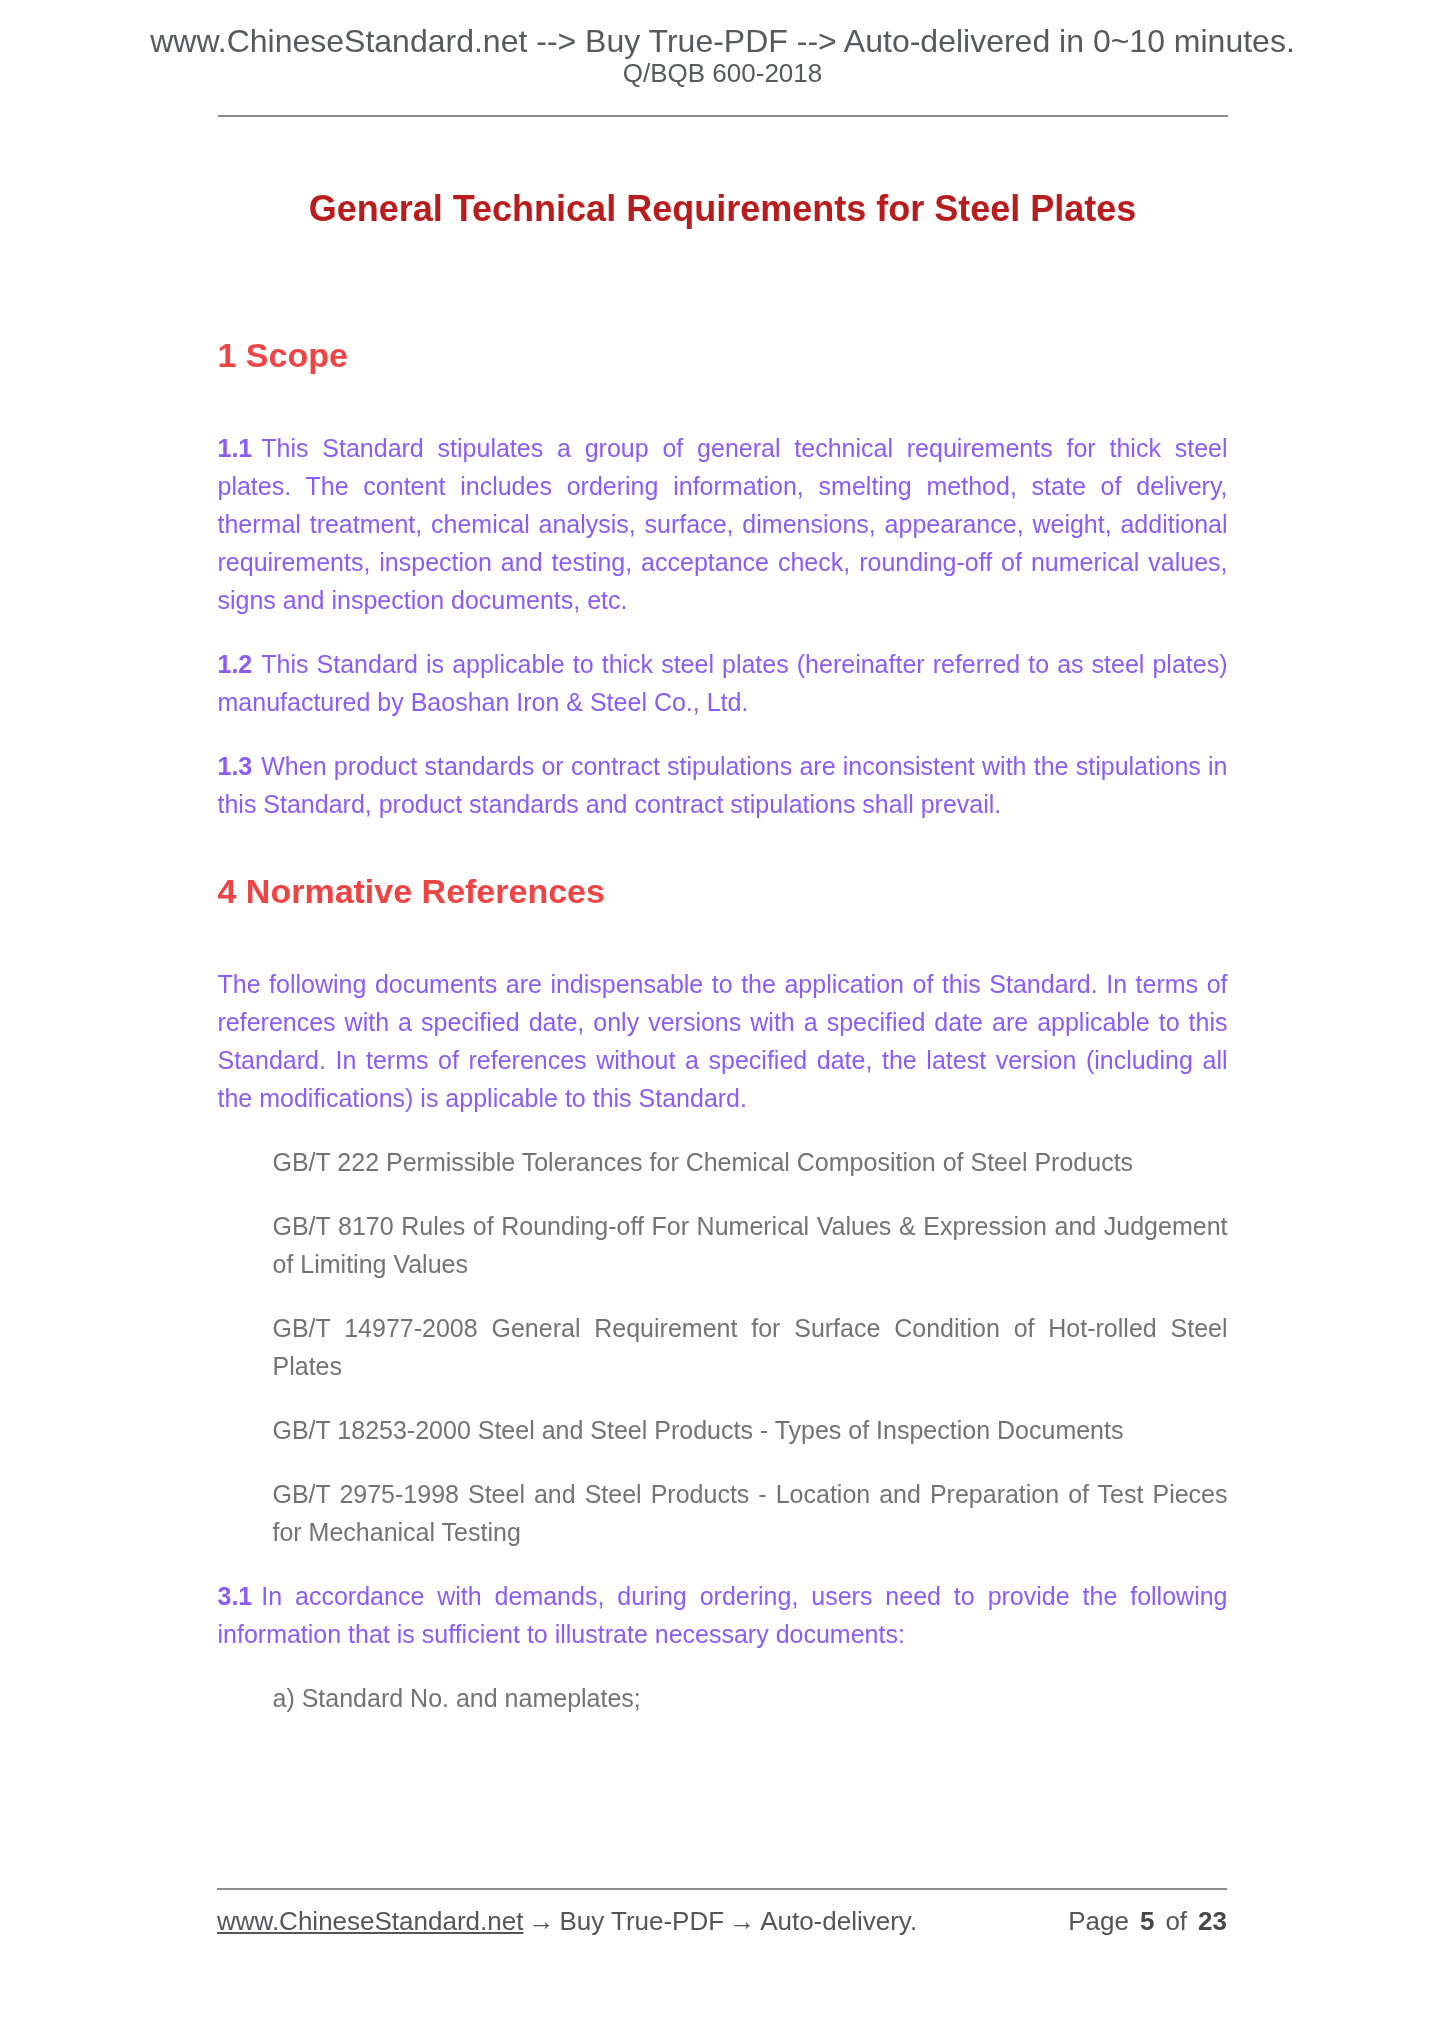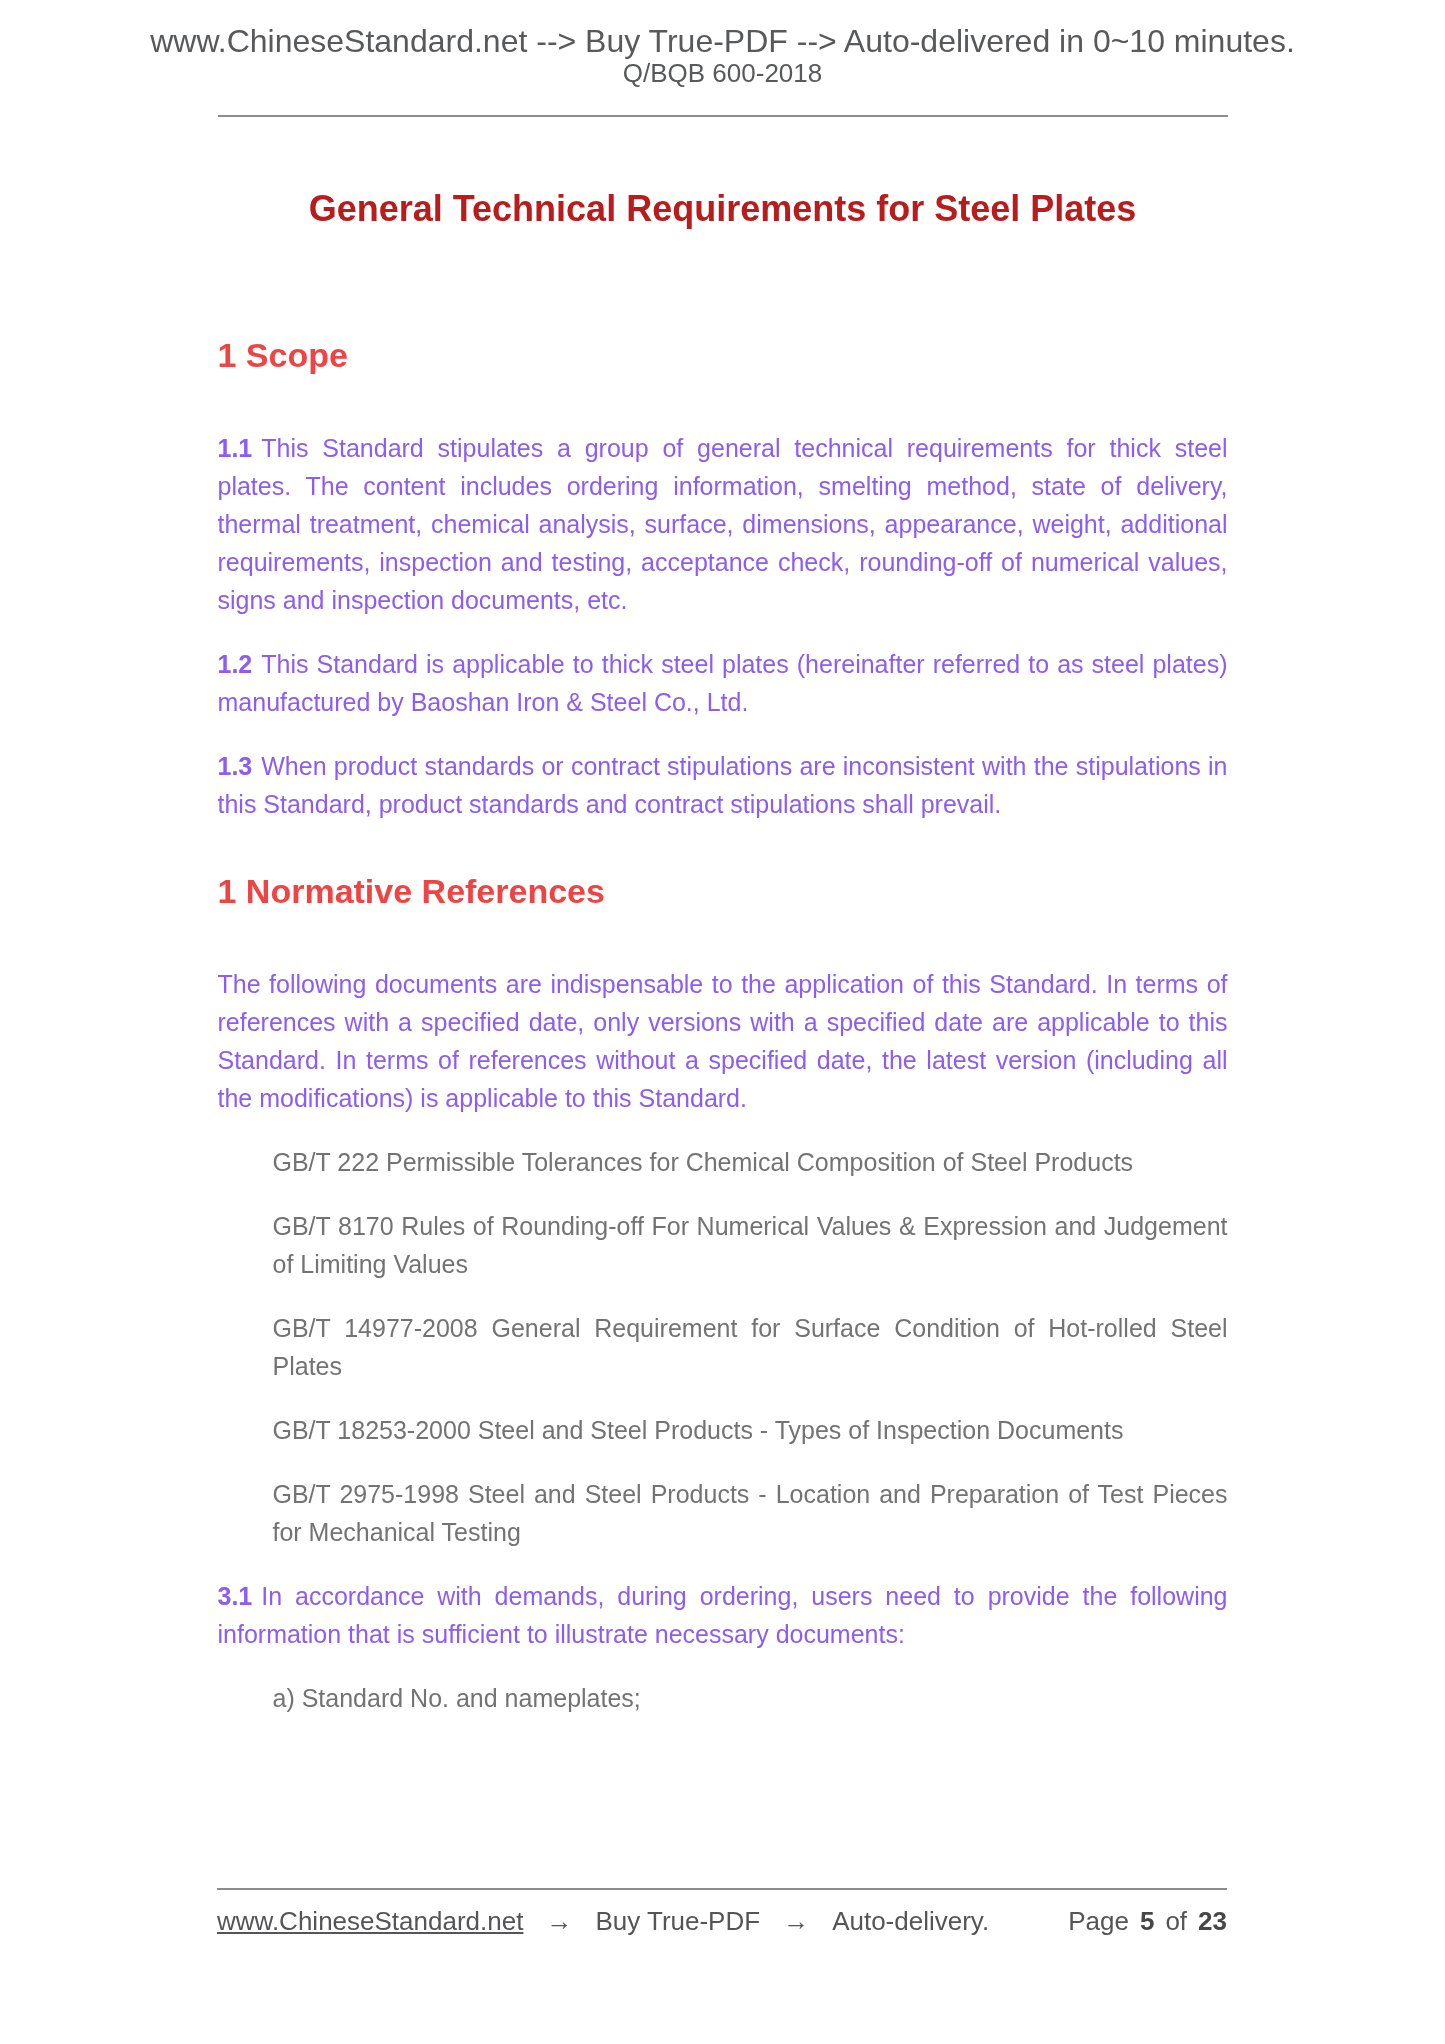--- a/index.html
+++ b/index.html
@@ -83,21 +83,21 @@
   }
   .footer-row {
     margin-top: 14px;
     display: flex;
     justify-content: space-between;
     align-items: baseline;
     font-size: 26px;
     line-height: 34px;
     color: #555557;
   }
-  .footer-left { display: flex; gap: 23px; align-items: baseline; }
+  .footer-left { display: flex; gap: 5px; align-items: baseline; }
   .footer-link { color: #555557; text-decoration: underline; cursor: pointer; }
   .arrow { color: #555557; }
   .page-indicator { display: flex; gap: 11px; align-items: baseline; }
   .pg-num { font-weight: bold; color: #474747; }
 </style>
 </head>
 <body>
 
 <div class="page">
 
@@ -112,21 +112,21 @@
     <div class="doc-title">General Technical Requirements for Steel Plates</div>
 
     <div class="sec-heading first">1 Scope</div>
 
     <p class="para"><b class="plabel">1.1</b><span>This Standard stipulates a group of general technical requirements for thick steel plates. The content includes ordering information, smelting method, state of delivery, thermal treatment, chemical analysis, surface, dimensions, appearance, weight, additional requirements, inspection and testing, acceptance check, rounding-off of numerical values, signs and inspection documents, etc.</span></p>
 
     <p class="para"><b class="plabel">1.2</b><span>This Standard is applicable to thick steel plates (hereinafter referred to as steel plates) manufactured by Baoshan Iron &amp; Steel Co., Ltd.</span></p>
 
     <p class="para"><b class="plabel">1.3</b><span>When product standards or contract stipulations are inconsistent with the stipulations in this Standard, product standards and contract stipulations shall prevail.</span></p>
 
-    <div class="sec-heading">1 Normative References</div>
+    <div class="sec-heading">4 Normative References</div>
 
     <p class="para">The following documents are indispensable to the application of this Standard. In terms of references with a specified date, only versions with a specified date are applicable to this Standard. In terms of references without a specified date, the latest version (including all the modifications) is applicable to this Standard.</p>
 
     <p class="ref">GB/T 222 Permissible Tolerances for Chemical Composition of Steel Products</p>
     <p class="ref">GB/T 8170 Rules of Rounding-off For Numerical Values &amp; Expression and Judgement of Limiting Values</p>
     <p class="ref">GB/T 14977-2008 General Requirement for Surface Condition of Hot-rolled Steel Plates</p>
     <p class="ref">GB/T 18253-2000 Steel and Steel Products - Types of Inspection Documents</p>
     <p class="ref">GB/T 2975-1998 Steel and Steel Products - Location and Preparation of Test Pieces for Mechanical Testing</p>
 
 

